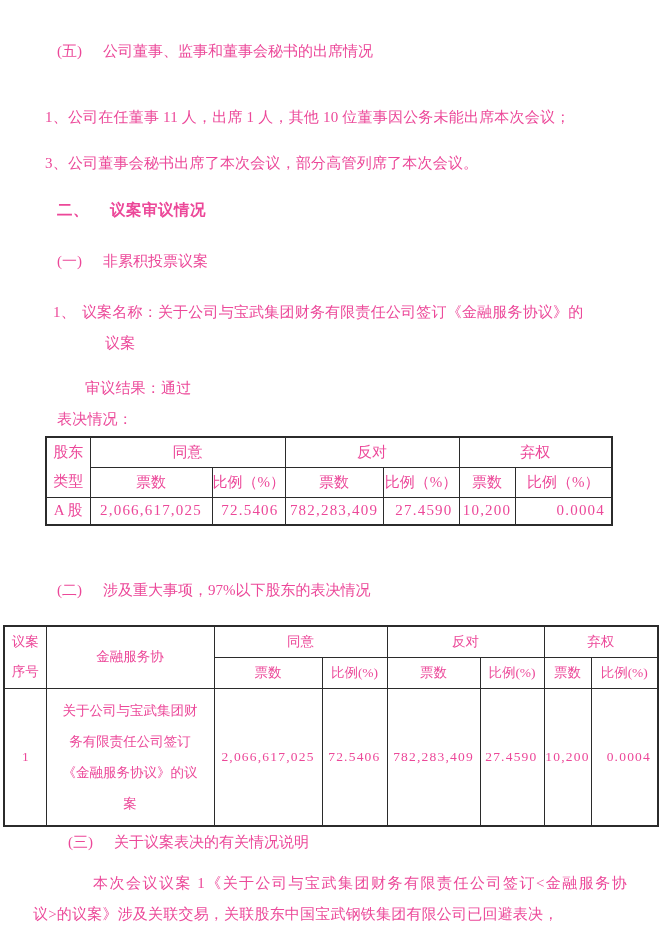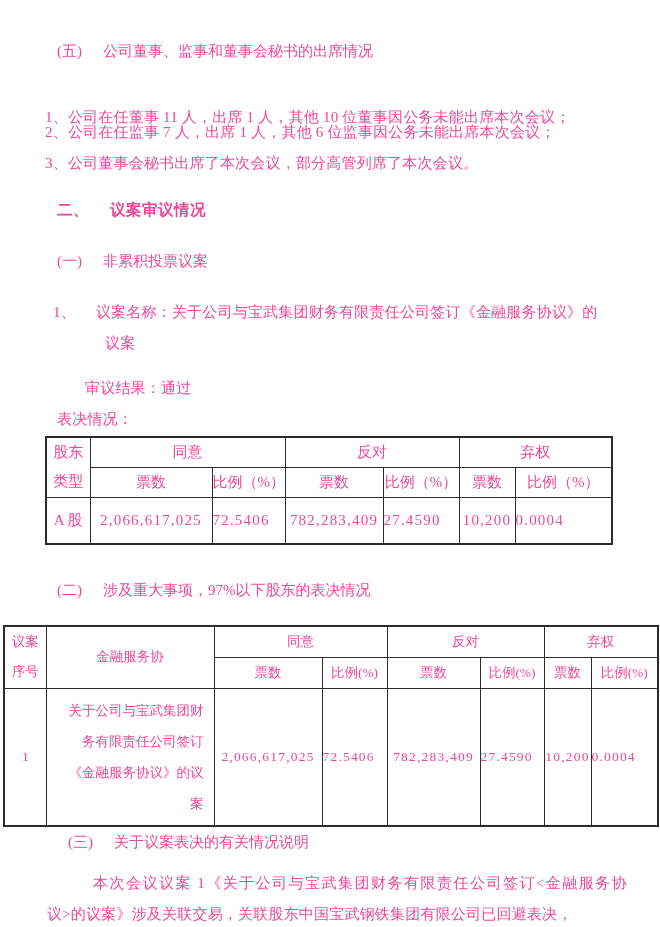--- a/index.html
+++ b/index.html
@@ -31,23 +31,23 @@
   table { border-width: 2px; }
   td {
     text-align: center;
     vertical-align: middle;
     padding: 0;
     overflow: hidden;
   }
   .t1 { font-size: 15px; }
   .t2 { font-size: 13.5px; }
   td.num { letter-spacing: 1.2px; }
-  td.ratio { text-align: left; padding-right: 6px; letter-spacing: 1.2px; }
+  td.ratio { text-align: right; padding-right: 6px; letter-spacing: 1.2px; }
   td.name-cell {
-    text-align: right;
+    text-align: center;
     padding: 6px 10px;
     line-height: 31px;
     white-space: normal;
   }
   .two-line span { display: block; }
   .t1 .two-line span { line-height: 29px; }
   .t2 .two-line span { line-height: 30px; }
 
   .justify-line {
     white-space: nowrap;
@@ -58,33 +58,32 @@
 </head>
 <body>
 
 <div class="page">
 
   <div class="abs heading" style="top:42px; left:57px;">
     <span class="hnum">(五)</span><span class="htitle">公司董事、监事和董事会秘书的出席情况</span>
   </div>
 
   <div class="abs body-line" style="top:92px; left:45px;margin-top:16px;">1、公司在任董事 11 人，出席 1 人，其他 10 位董事因公务未能出席本次会议；</div>
-  <div class="abs body-line" style="top:123px; left:45px;">2、公司在任监事 7 人，出席 1 人，其他 6 位监事因公务未能出席本次会议；</div>
   <div class="abs body-line" style="top:154px; left:45px;">3、公司董事会秘书出席了本次会议，部分高管列席了本次会议。</div>
 
   <div class="abs heading" style="top:252px; left:57px;">
     <span class="hnum">(一)</span><span class="htitle">非累积投票议案</span>
   </div>
 
   <div class="abs heading bold-heading" style="top:200px; left:57px;">
     <span class="hnum">二、</span><span class="htitle">议案审议情况</span>
   </div>
 
   <div class="abs body-line" style="top:303px; left:53px;">
-    <span>1、</span><span style="margin-left:20px;">议案名称：关于公司与宝武集团财务有限责任公司签订《金融服务协议》的</span>
+    <span>1、</span><span style="margin-left:6px;">议案名称：关于公司与宝武集团财务有限责任公司签订《金融服务协议》的</span>
   </div>
   <div class="abs body-line" style="top:334px; left:105px;">议案</div>
 
   <div class="abs body-line" style="top:379px; left:85px;">审议结果：通过</div>
   <div class="abs body-line" style="top:410px; left:57px;">表决情况：</div>
 
   <table class="t1 abs" style="top:436px; left:45px; width:566px;">
     <colgroup>
       <col style="width:44px">
         <col style="width:122px">
@@ -107,21 +106,21 @@
       <td colspan="2">弃权</td>
     </tr>
     <tr style="height:30px;">
       <td>票数</td>
       <td>比例（%）</td>
       <td>票数</td>
       <td>比例（%）</td>
       <td>票数</td>
       <td>比例（%）</td>
     </tr>
-    <tr style="height:47px;">
+    <tr style="height:28px;">
       <td>A 股</td>
       <td class="num">2,066,617,025</td>
       <td class="ratio">72.5406</td>
       <td class="num">782,283,409</td>
       <td class="ratio">27.4590</td>
       <td class="num">10,200</td>
       <td class="ratio">0.0004</td>
     </tr>
   </tbody>
     </table>
@@ -173,15 +172,15 @@
       <td class="ratio">0.0004</td>
     </tr>
   </tbody>
     </table>
 
   <div class="abs heading" style="top:833px; left:68px;">
     <span class="hnum">(三)</span><span class="htitle">关于议案表决的有关情况说明</span>
   </div>
 
   <div class="abs body-line justify-line" style="top:874px; left:93px; width:534px;">本次会议议案 1《关于公司与宝武集团财务有限责任公司签订&lt;金融服务协</div>
-  <div class="abs body-line" style="top:905px; left:33px;margin-left:14px;">议&gt;的议案》涉及关联交易，关联股东中国宝武钢铁集团有限公司已回避表决，</div>
+  <div class="abs body-line" style="top:905px; left:33px;">议&gt;的议案》涉及关联交易，关联股东中国宝武钢铁集团有限公司已回避表决，</div>
 
 </div>
 
 </body></html>

